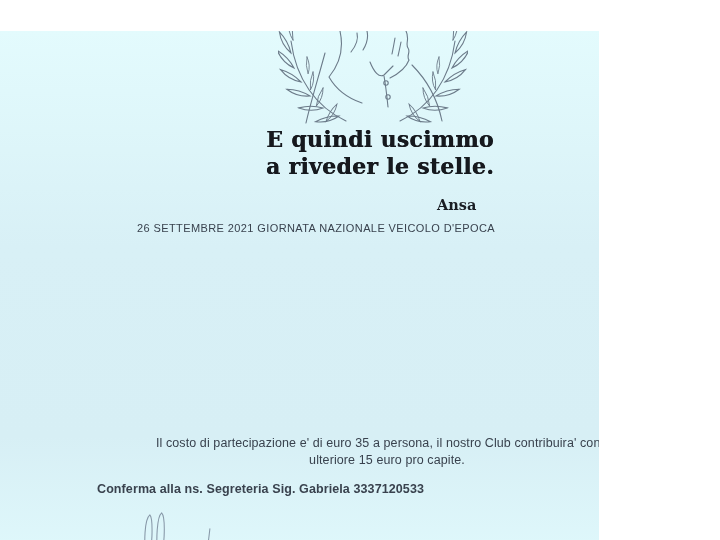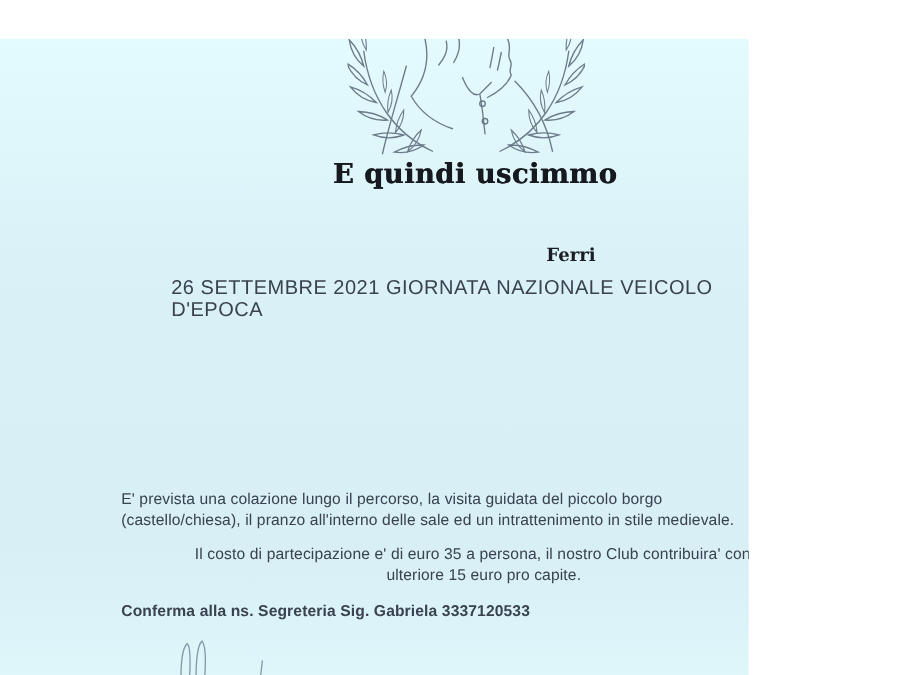--- a/index.html
+++ b/index.html
@@ -23,21 +23,21 @@
     text-shadow:0.4px 0 0 #16191e;
     letter-spacing:0.3px;
   }
   .attribution{
     position:absolute;left:437px;top:165px;
     font-family:"DejaVu Serif", serif;
     font-weight:bold;font-size:14.5px;color:#1a1e24;
   }
   .headline{
     position:absolute;left:137px;top:191px;
-    font-size:16px;letter-spacing:0.4px;color:#39424e;
+    font-size:11px;letter-spacing:0.4px;color:#39424e;
   }
   .para{
     position:absolute;left:97px;margin:0;width:580px;
     font-size:12.5px;line-height:16.5px;
     white-space:pre-line;color:#39424e;letter-spacing:0.1px;
   }
   .p1{top:244px;} .p2{top:295px;} .p3{top:360px;} .p4{top:404px;text-align:center;} .p5{top:450px;font-weight:bold;}
   .signature{position:absolute;left:40px;top:477px;width:200px;height:63px;}
 </style>
 </head>
@@ -90,27 +90,26 @@
         <use href="#lf" transform="translate(59,73) rotate(152) scale(0.85)"></use>
         <use href="#lf" transform="translate(45,57) rotate(140) scale(0.8)"></use>
         <use href="#lf" transform="translate(35,41) rotate(128) scale(0.75)"></use>
         <use href="#lf" transform="translate(29,26) rotate(116) scale(0.7)"></use>
       </g>
     </g>
   </svg>
 
   <div class="quote">
     <div>E quindi uscimmo</div>
+    <div>a riveder le stelle.</div>
   </div>
-  <div class="attribution">Ferri</div>
+  <div class="attribution">Ansa</div>
 
   <div class="headline">26 SETTEMBRE 2021 GIORNATA NAZIONALE VEICOLO D'EPOCA</div>
 
-  <p class="para p3">E' prevista una colazione lungo il percorso, la visita guidata del piccolo borgo
-(castello/chiesa), il pranzo all'interno delle sale ed un intrattenimento in stile medievale.</p>
   <p class="para p4">Il costo di partecipazione e' di euro 35 a persona, il nostro Club contribuira' con un
 ulteriore 15 euro pro capite.</p>
   <p class="para p5">Conferma alla ns. Segreteria Sig. Gabriela 3337120533</p>
 
   <svg class="signature" viewBox="0 0 200 64">
     <g fill="none" stroke="#7f8fa0" stroke-width="1.1" stroke-linecap="round" opacity="0.9">
       <path d="M0,62 C25,55 55,47 78,41 C88,39 93,41 86,45 C70,52 38,58 10,63"></path>
       <path d="M107,64 C103,32 105,11 110,7 C114,11 112,42 109,64"></path>
       <path d="M119,64 C115,28 118,8 122,5 C127,10 124,44 121,64"></path>
       <path d="M171,21 C170,33 168,46 162,55 C158,60 150,58 147,52"></path>

